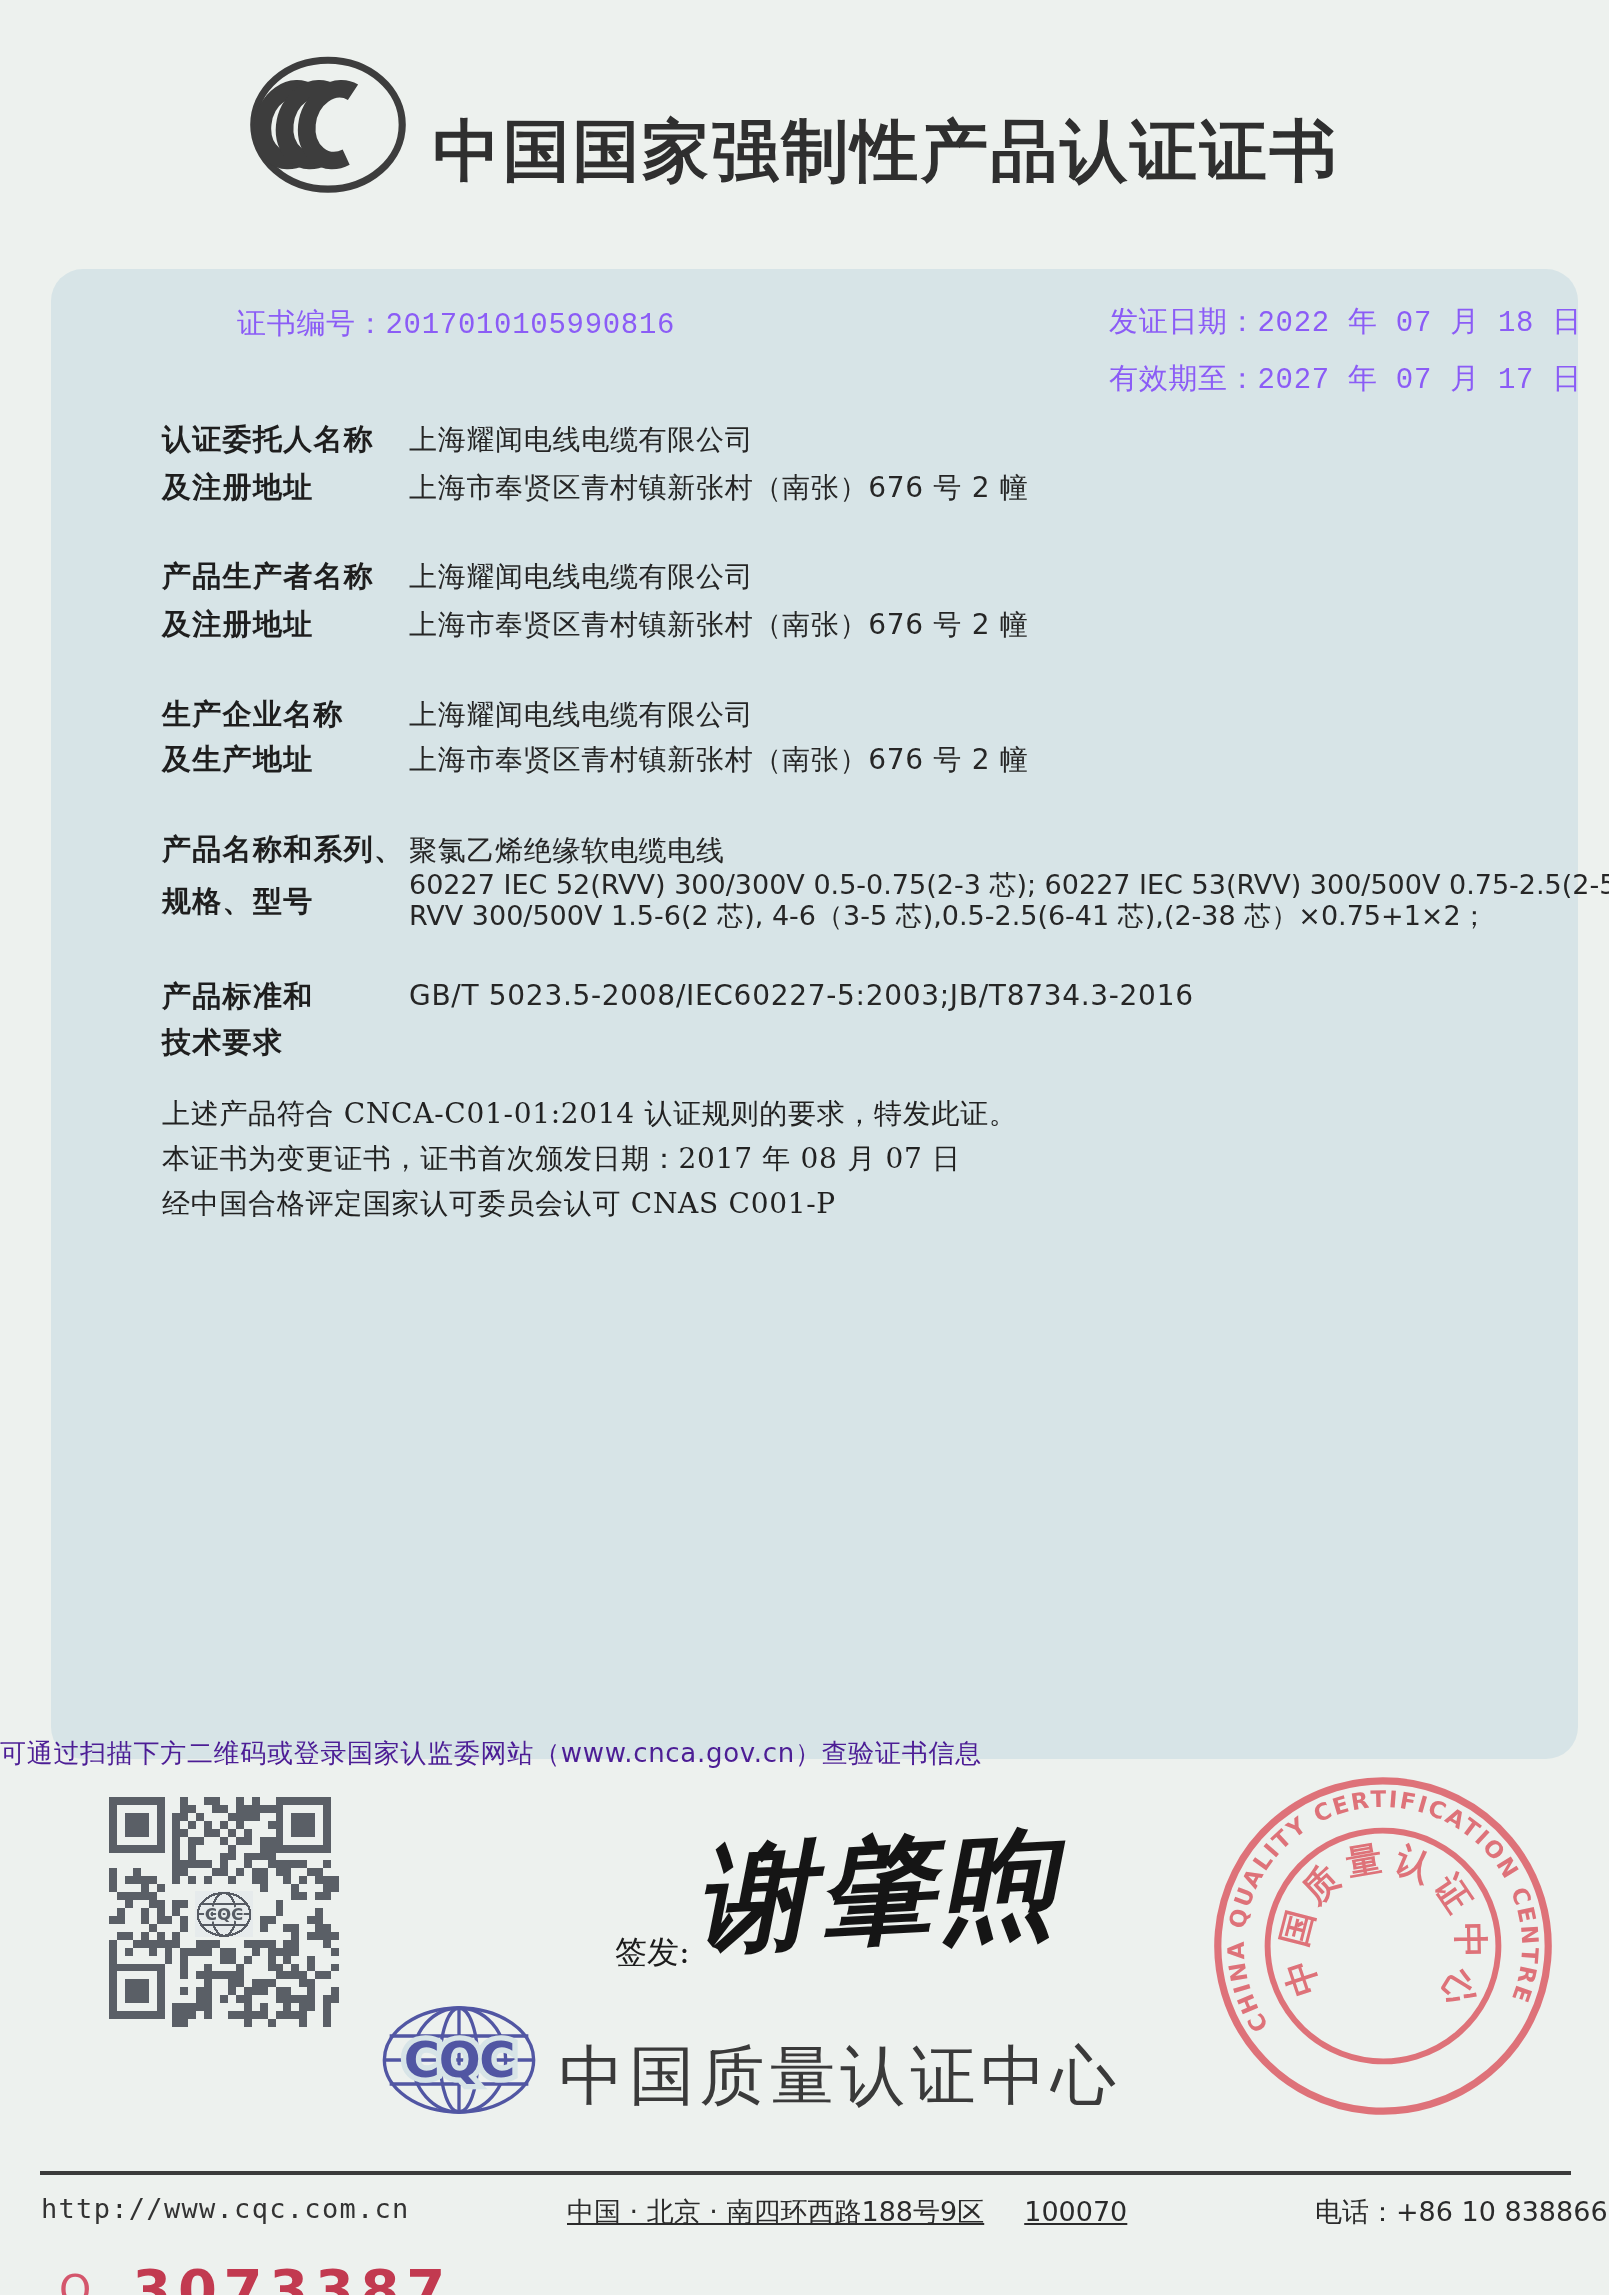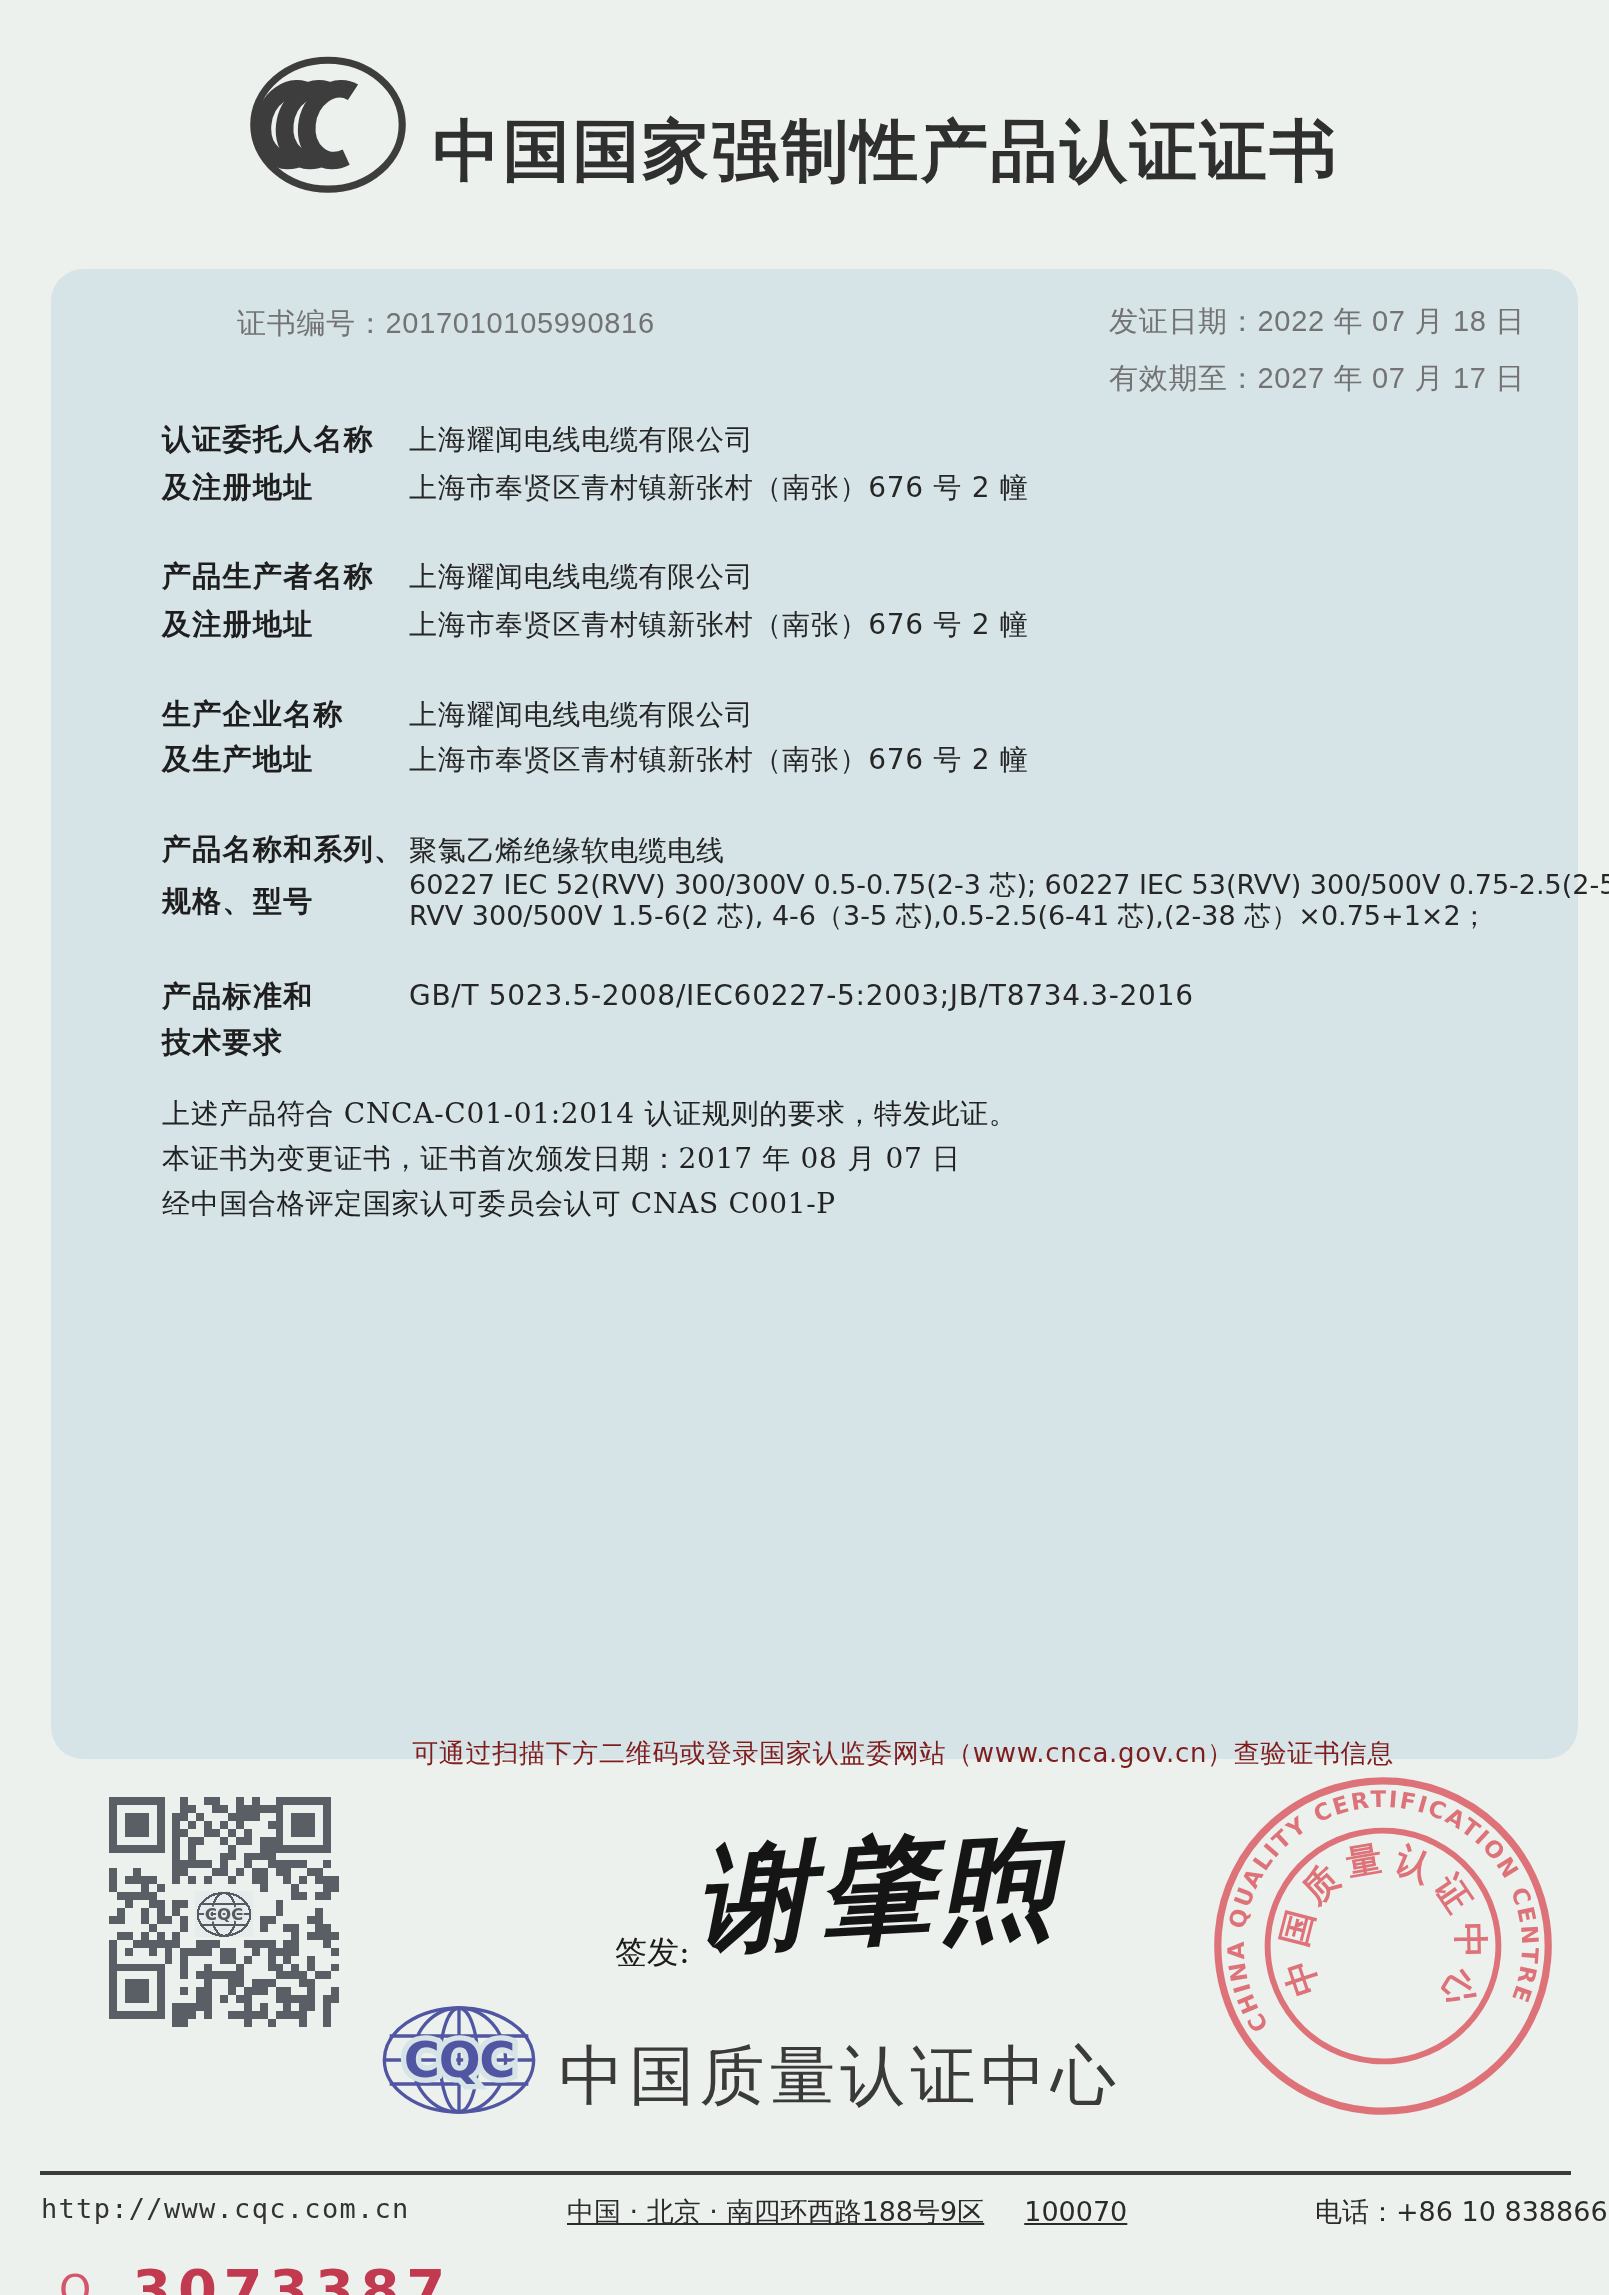--- a/index.html
+++ b/index.html
@@ -5,34 +5,34 @@
   html,body{margin:0;padding:0;}
   .page{position:relative;width:1609px;height:2295px;background:#edf1ee;overflow:hidden;
         font-family:"DejaVu Sans","Liberation Sans",sans-serif;color:#2b2b2b;}
   .panel{position:absolute;left:51px;top:269px;width:1527px;height:1490px;
          background:#d7e4e7;border-radius:32px;}
   
   .ccc-logo{position:absolute;left:246px;top:55px;width:164px;height:140px;}
   .page-title{position:absolute;left:433px;top:71px;font-size:67px;font-weight:bold;
               letter-spacing:2.7px;color:#2f2f2f;white-space:nowrap;margin-top:35px;}
   
-  .meta{font-family:Liberation Sans, sans-serif;font-size:29px;color:#737373;
+  .meta{font-family:Liberation Mono, monospace;font-size:29px;color:#8b5cf6;
         position:absolute;white-space:nowrap;letter-spacing:0.7px;}
   
   .lbl{position:absolute;left:162px;font-size:29px;font-weight:bold;letter-spacing:1.3px;
        color:#1e1e1e;white-space:nowrap;}
   .val{position:absolute;left:409px;font-size:28px;color:#262626;white-space:nowrap;letter-spacing:0.7px;}
   .val.small{font-size:27px;letter-spacing:0;}
   
   .statements{position:absolute;left:162px;top:1094px;
               font-family:"DejaVu Serif","Liberation Serif",serif;font-size:28px;color:#222;}
   .statements div{height:45px;line-height:39px;white-space:nowrap;letter-spacing:0.7px;}
   
-  .verify-note{position:absolute;left:0;top:1736px;width:1394px;text-align:right;
-               font-size:26px;color:#7f1d1d;letter-spacing:0.7px;}
+  .verify-note{position:absolute;left:0;top:1736px;width:1394px;text-align:left;
+               font-size:26px;color:#4c1d95;letter-spacing:0.7px;}
   
   .qr{position:absolute;left:109px;top:1797px;width:230px;height:230px;}
   
   .sig-label{position:absolute;left:615px;top:1931px;font-size:32px;
              font-family:"DejaVu Serif","Liberation Serif",serif;color:#1c1c1c;}
   .sig-name{position:absolute;left:695px;top:1832px;font-size:117px;line-height:1;
             font-family:"DejaVu Serif","Liberation Serif",serif;font-weight:bold;font-style:italic;
             color:#151515;transform:rotate(-3deg);letter-spacing:4px;white-space:nowrap;}
   
   .cqc-globe{position:absolute;left:379px;top:2003px;width:160px;height:114px;}

